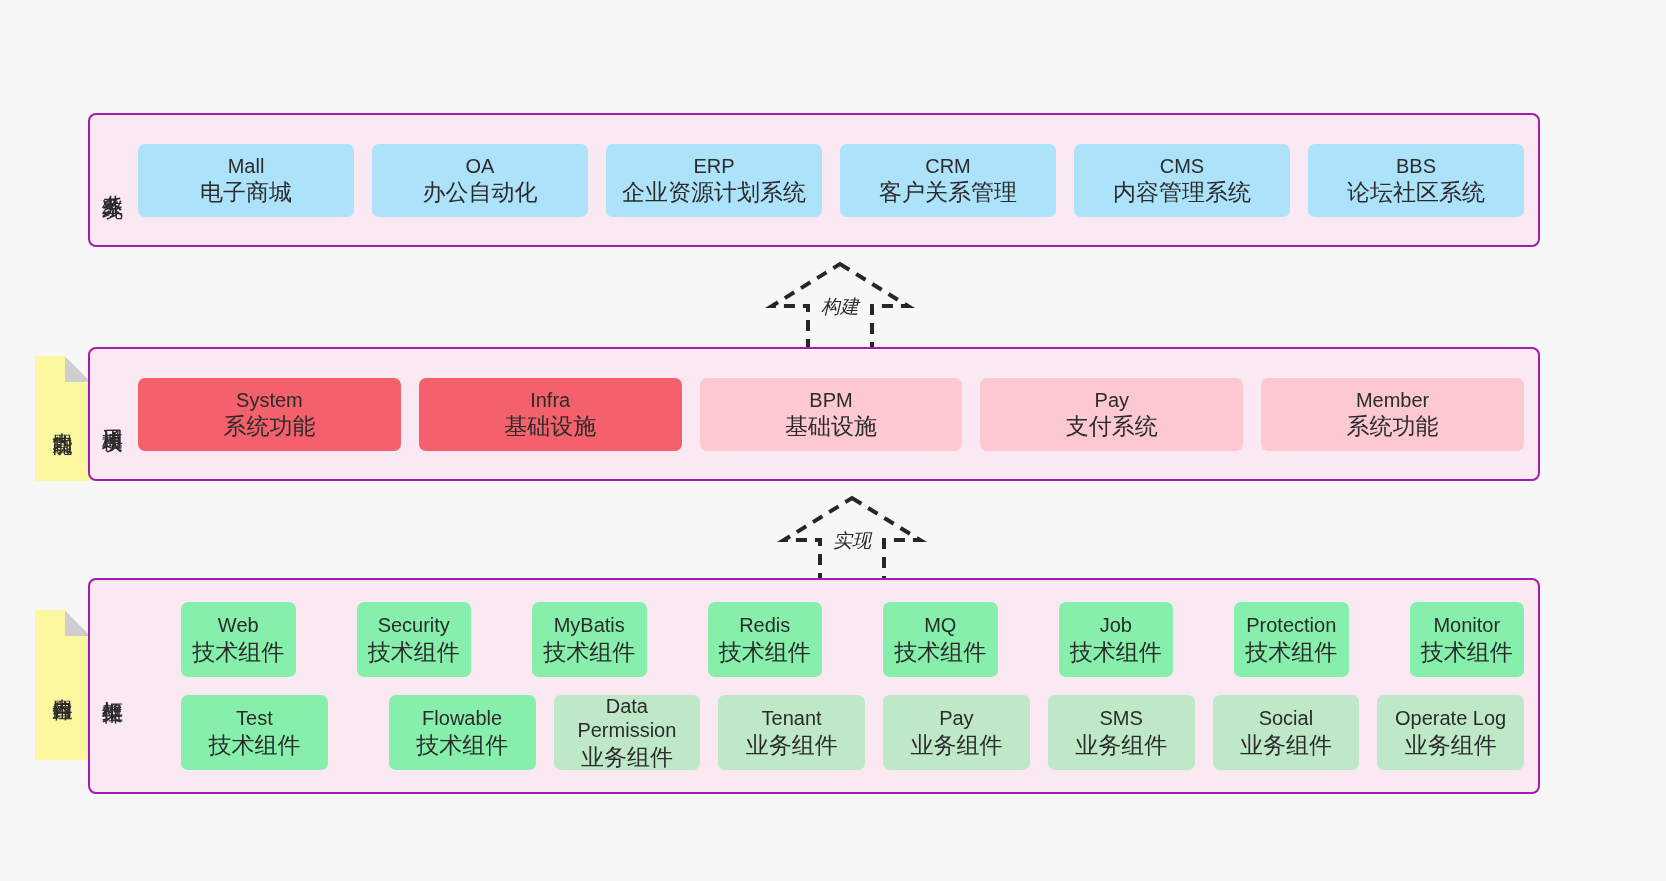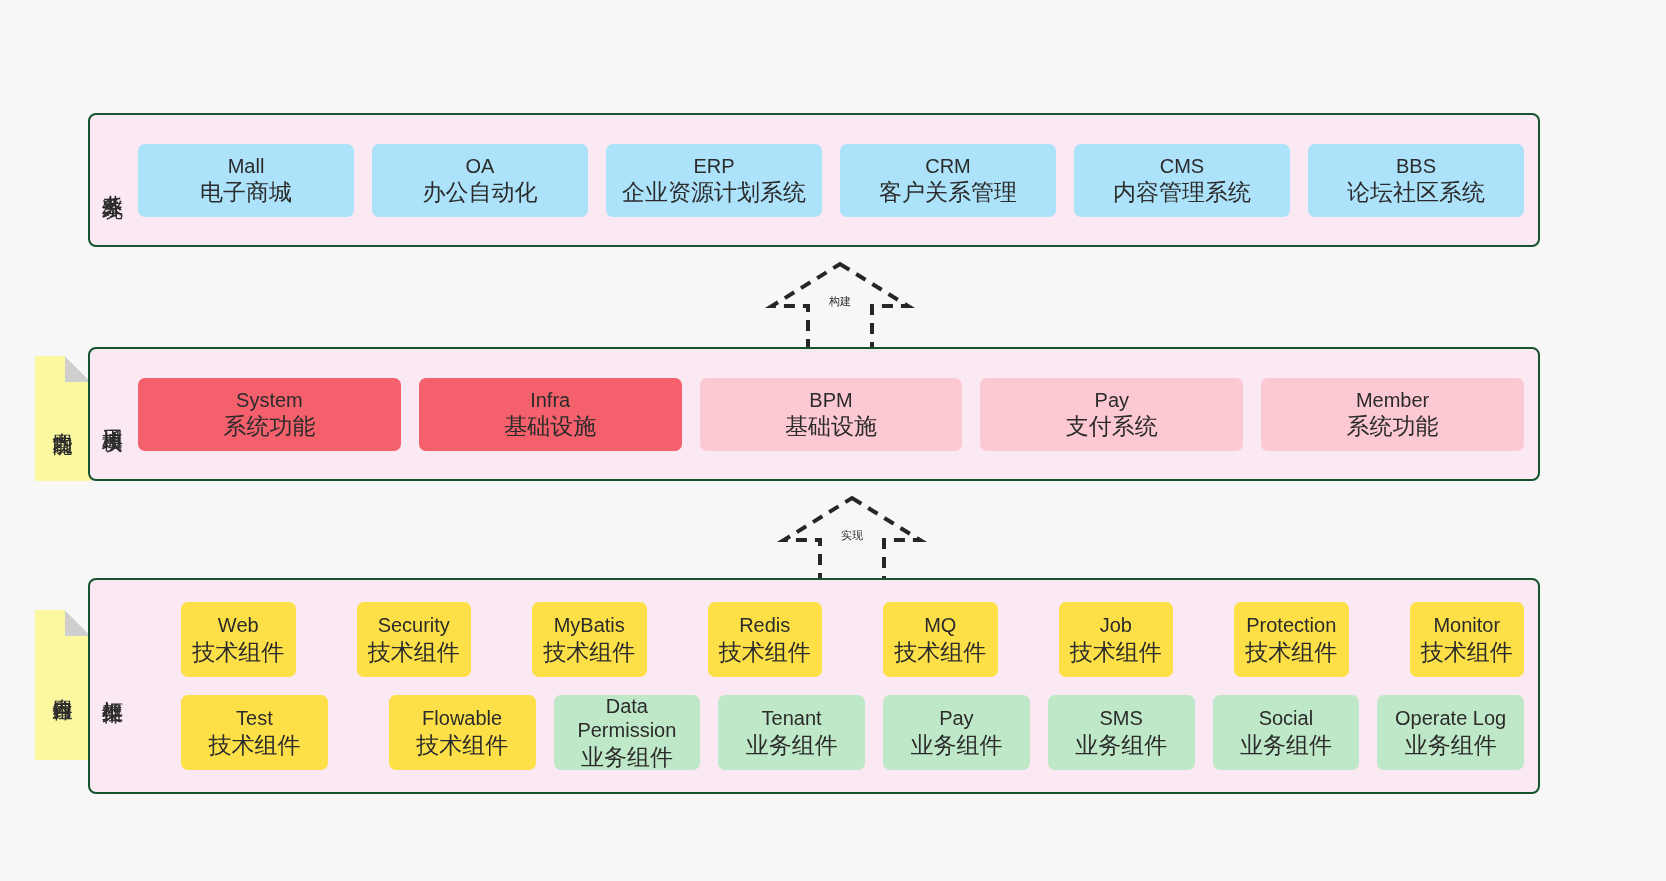--- a/index.html
+++ b/index.html
@@ -19,21 +19,21 @@
   .canvas {
     position: absolute;
     inset: 0;
   }
 
   
   .layer {
     position: absolute;
     box-sizing: border-box;
     background: #fae8f3;
-    border: 2px solid #14532d;
+    border: 2px solid #a21caf;
     border-radius: 8px;
     display: flex;
     align-items: stretch;
   }
   .layer-title {
     flex: 0 0 auto;
     width: 44px;
     display: flex;
     align-items: center;
     justify-content: center;
@@ -69,21 +69,21 @@
     line-height: 1.22;
     padding: 6px 4px;
   }
   .cell .l1 { font-size: 20px; }
   .cell .l2 { font-size: 23px; }
 
   
   .c-blue       { background: #ade2fb; }
   .c-red        { background: #f4606c; }
   .c-pink       { background: #fcc9d2; }
-  .c-green      { background: #fde047; margin-left: 43px; }
+  .c-green      { background: #86efac; margin-left: 43px; }
   .c-lightgreen { background: #bfe8c8; }
 
   
   #layer-business  { left: 88px;  top: 113px; width: 1452px; height: 134px; }
   #layer-business .cell  { height: 73px; }
 
   #layer-common    { left: 88px;  top: 347px; width: 1452px; height: 134px; }
   #layer-common .cell    { height: 73px; }
 
   #layer-framework { left: 88px;  top: 578px; width: 1452px; height: 216px; }
@@ -123,25 +123,26 @@
     position: absolute;
     width: 160px;
     height: 100px;
   }
   .arrow svg { display: block; }
   .arrow-label {
     position: absolute;
     left: 50%;
     transform: translateX(-50%);
     top: 40px;
-    font-size: 11px;
+    font-size: 19px;
     background: #f7f7f7;
     padding: 0 2px;
     color: #2b2b2b;
     white-space: nowrap;
+    font-style: italic;
   }
   #arrow-build  { left: 760px; top: 256px; }
   #arrow-build .arrow-label { top: 38px; }
   #arrow-impl   { left: 772px; top: 490px; }
   #arrow-impl .arrow-label { top: 38px; }
 </style>
 </head>
 <body>
 
 <div class="canvas">

